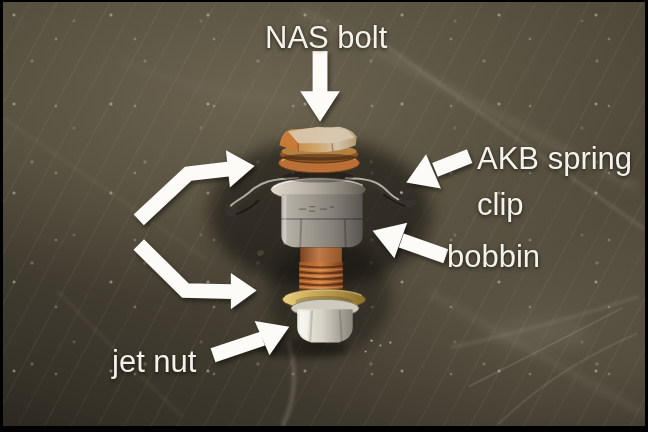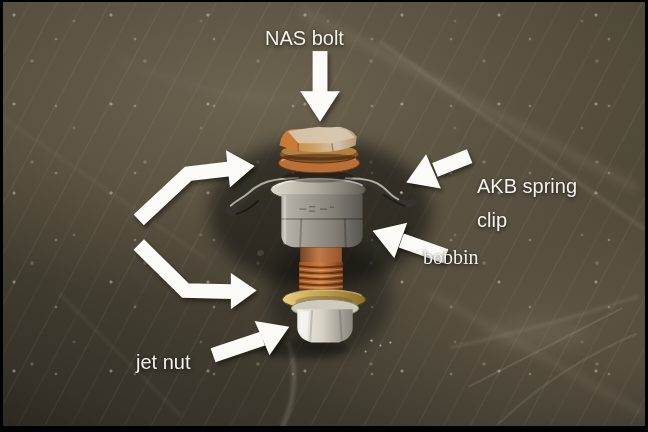--- a/index.html
+++ b/index.html
@@ -25,26 +25,26 @@
       radial-gradient(ellipse 80% 60% at 85% 72%, rgba(112,104,86,.38), rgba(112,104,86,0) 60%),
       
       radial-gradient(ellipse 140% 120% at 50% 42%, rgba(0,0,0,0) 50%, rgba(0,0,0,.48) 100%),
       linear-gradient(200deg, rgba(0,0,0,0) 55%, rgba(0,0,0,.38) 100%);
     background-size:97px 89px,79px 67px,113px 101px,127px 107px,auto,auto,auto,auto,auto;
   }
   #overlay{position:absolute;left:0;top:0;width:100%;height:100%;}
   .label{
     position:absolute;
     color:var(--label_text,#f5f2ea);
-    font-size:20px;line-height:36px;font-weight:400;
+    font-size:31px;line-height:36px;font-weight:400;
     text-shadow:0 2px 4px rgba(0,0,0,.55), 0 0 2px rgba(0,0,0,.35);
     white-space:pre-line;
     user-select:none;
   }
-  #label-akb{line-height:34px;margin-top:33px;}
+  #label-akb{line-height:46px;}
   .arrows{filter:drop-shadow(2px 3px 2px rgba(0,0,0,.45));}
   .arrows path,.arrows polygon{fill:var(--arrow_white,#fcfbf8);}
   .arrows .shaft{fill:none;stroke:var(--arrow_white,#fcfbf8);stroke-width:15;stroke-linejoin:miter;}
   .clip-stroke{fill:none;stroke:var(--spring_clip_steel,#36332d);stroke-width:7;stroke-linecap:round;}
   .clip-hi{fill:none;stroke:#c9c2b0;stroke-width:2;stroke-linecap:round;opacity:.85;}
 </style>
 </head>
 <body>
 
 <div id="stage">
@@ -228,16 +228,16 @@
         <g>
           <path class="shaft" d="M212 360 L262 343"></path>
           <polygon points="254,325 289,331 269,360"></polygon>
         </g>
       </g>
     </svg>
 
     <div class="label" id="label-nas" style="left:262px;top:18px;">NAS bolt</div>
     <div class="label" id="label-akb" style="left:474px;top:134px;">AKB spring
 clip</div>
-    <div class="label" id="label-bobbin" style="left:420px;top:237px;font-family:Liberation Serif, serif;">bobbin</div>
-    <div class="label" id="label-jetnut" style="left:109px;top:342px;margin-left:24px;">jet nut</div>
+    <div class="label" id="label-bobbin" style="left:444px;top:237px;">bobbin</div>
+    <div class="label" id="label-jetnut" style="left:109px;top:342px;">jet nut</div>
   </div>
 </div>
 
 </body></html>

